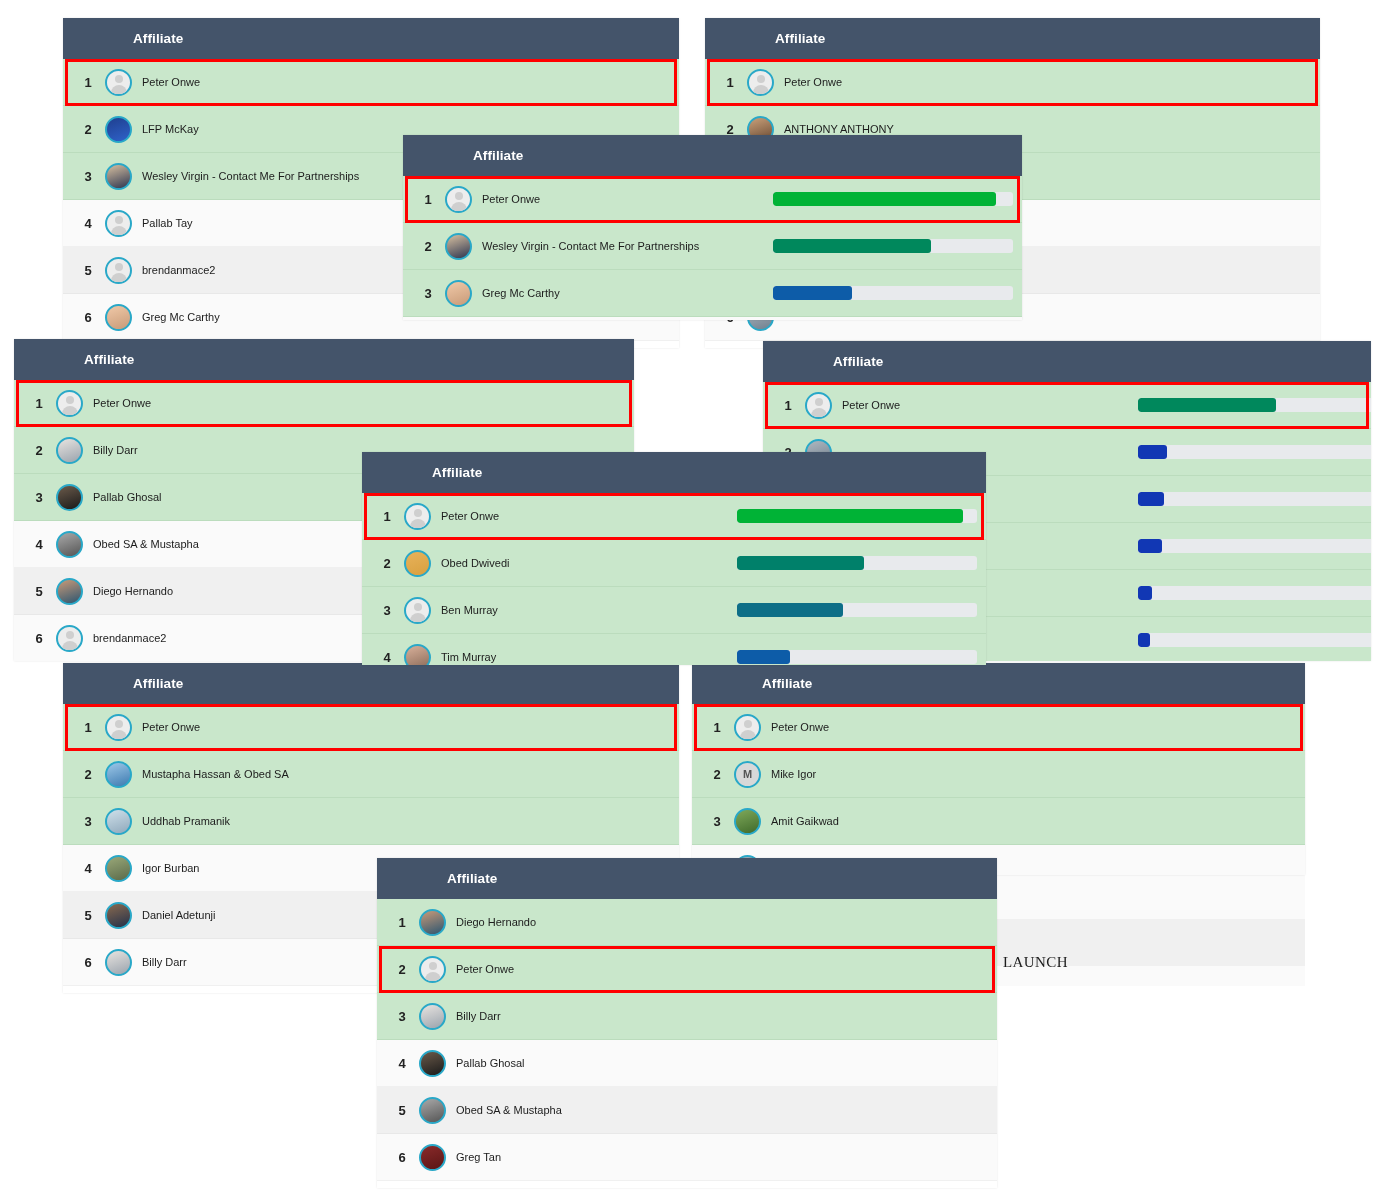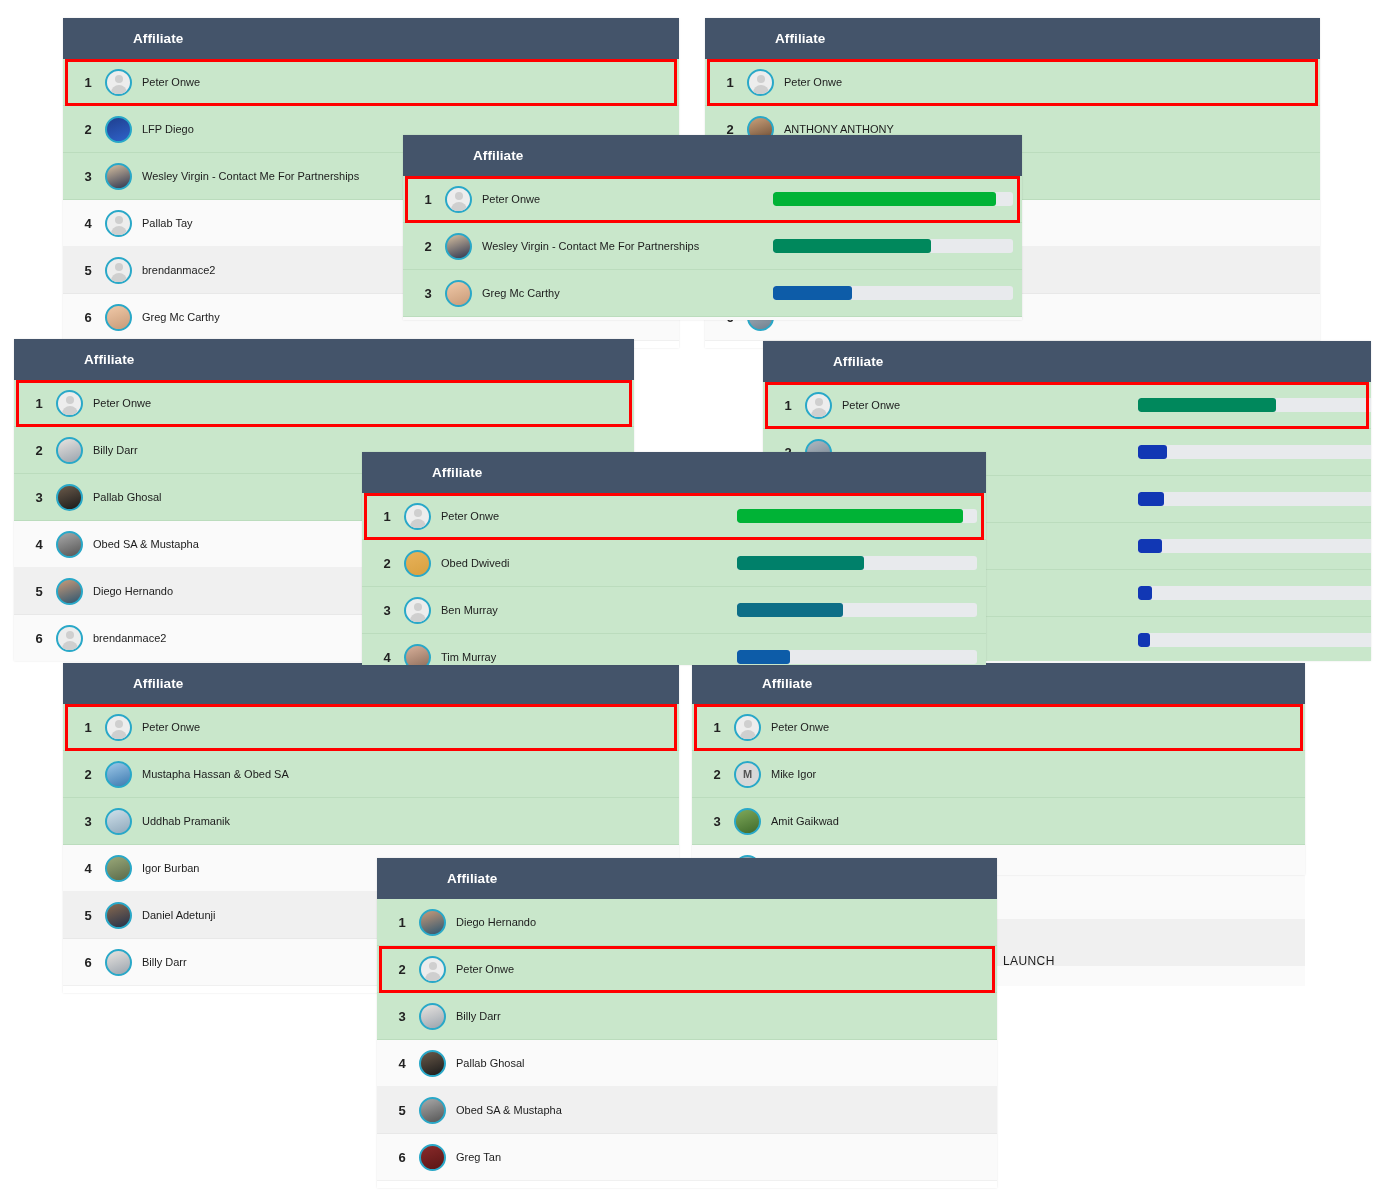--- a/index.html
+++ b/index.html
@@ -83,23 +83,24 @@
   .bar-fill{height:100%;border-radius:3px;}
   .hl{
     position:absolute;
     border:3px solid #FF0000;
     box-sizing:border-box;
     pointer-events:none;
     z-index:30;
   }
   .launch-label{
     position:absolute;
-    font-size:12px;
+    font-size:15px;
     color:#1c1c1c;
     letter-spacing:.4px;
+    font-family:Liberation Serif, serif;
   }
   .bgstrip{position:absolute;background:#F0F0F0;}
   .bgstrip2{position:absolute;background:#FAFAFA;}
 </style>
 </head>
 <body>
 
 <div class="bgstrip2" style="left:692px;top:875px;width:613px;height:44px;"></div>
 <div class="bgstrip" style="left:995px;top:919px;width:310px;height:47px;"></div>
 <div class="bgstrip2" style="left:995px;top:966px;width:310px;height:20px;"></div>
@@ -111,21 +112,21 @@
         <div class="row green">
           <div class="rank">1</div>
           <div class="avatar">
             <span class="ph"></span>
           </div>
           <div class="name">Peter Onwe</div>
         </div>
         <div class="row green">
           <div class="rank">2</div>
           <div class="avatar" style="background: linear-gradient(160deg, rgb(31, 63, 143) 0%, rgb(47, 98, 201) 100%);"></div>
-          <div class="name">LFP Diego</div>
+          <div class="name">LFP McKay</div>
         </div>
         <div class="row green">
           <div class="rank">3</div>
           <div class="avatar" style="background: linear-gradient(160deg, rgb(216, 192, 160) 0%, rgb(44, 53, 80) 100%);"></div>
           <div class="name">Wesley Virgin - Contact Me For Partnerships</div>
         </div>
         <div class="row white">
           <div class="rank">4</div>
           <div class="avatar">
             <span class="ph"></span>

